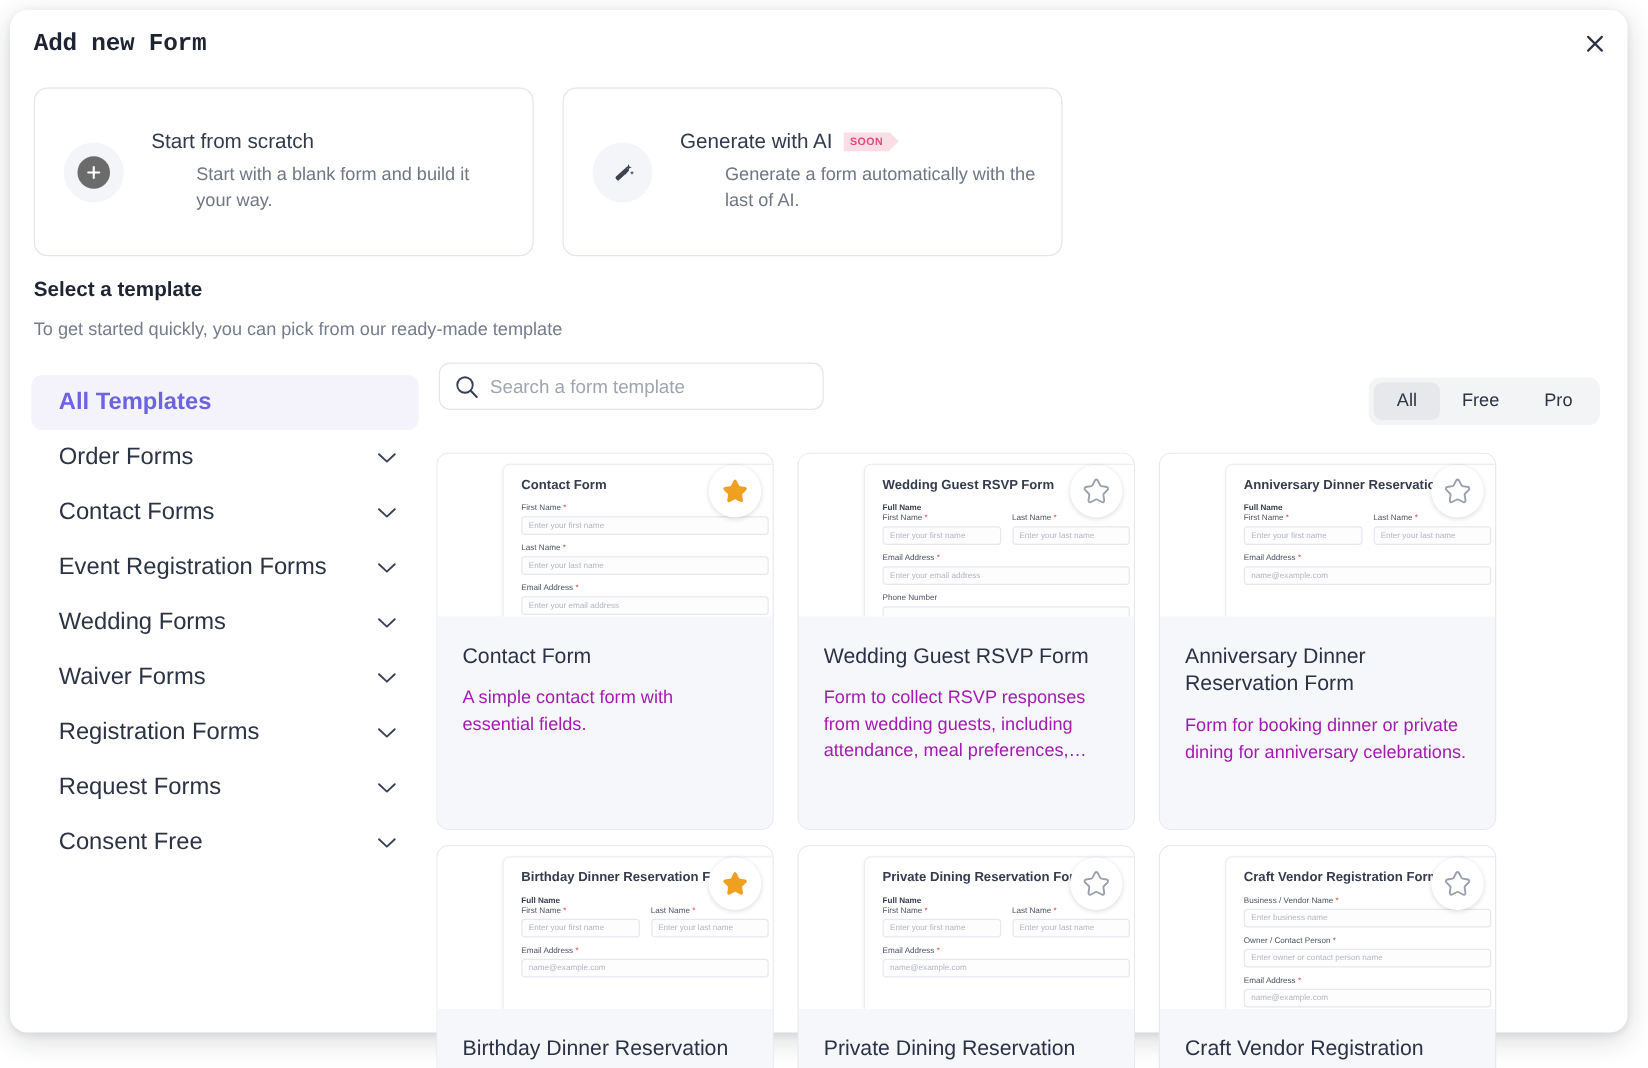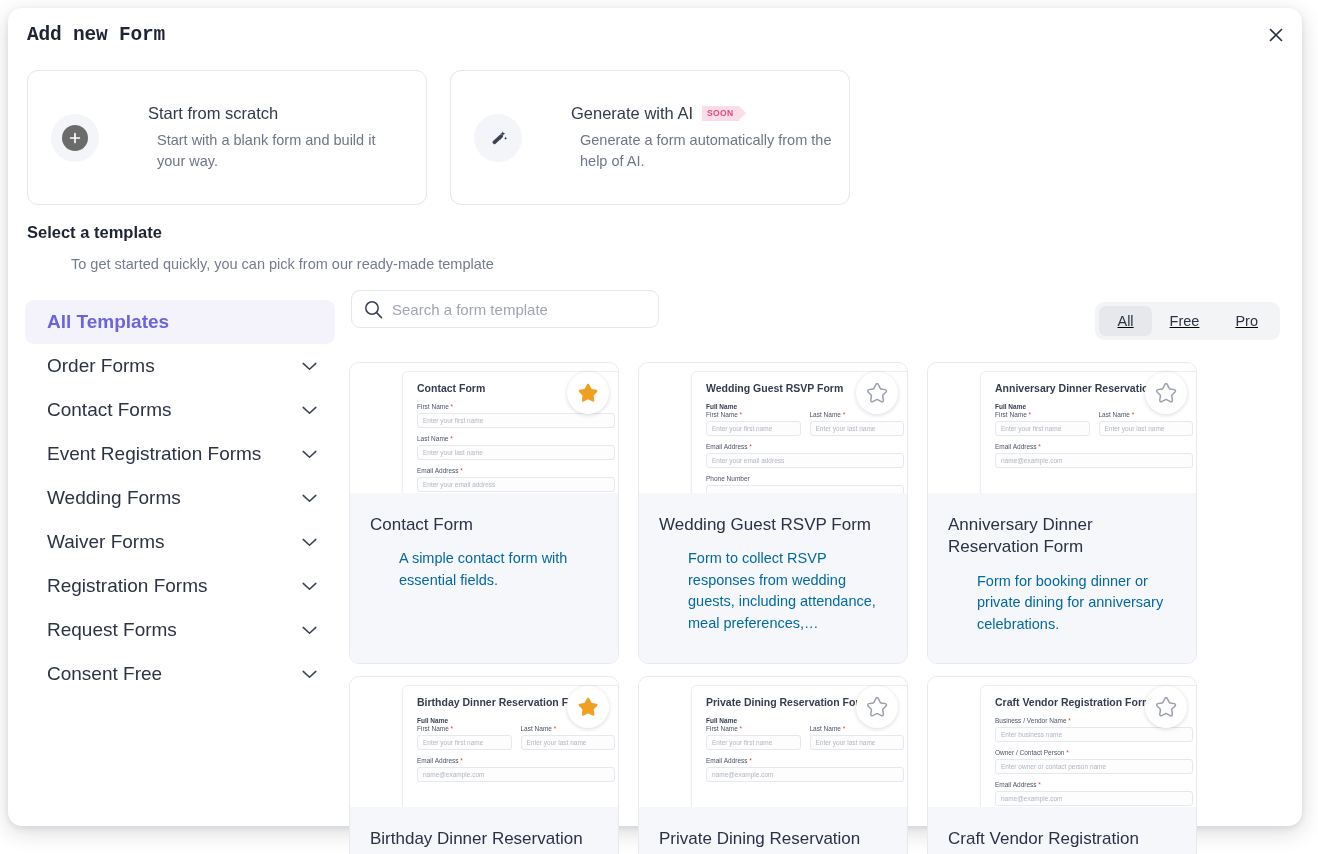--- a/index.html
+++ b/index.html
@@ -47,21 +47,21 @@
     background: #f4f5f8; flex: 0 0 48px;
     display: flex; align-items: center; justify-content: center;
   }
   .plus-circle {
     width: 26px; height: 26px; border-radius: 50%; background: #6b6b6b;
     display: flex; align-items: center; justify-content: center;
   }
   .opt-text { margin-left: 22px; }
   .opt-title {
     font-size: 16.5px; color: #323a4d; font-weight: normal;
-    display: flex; align-items: center; gap: 9px; line-height: 1.35; margin-left: 27px;
+    display: flex; align-items: center; gap: 9px; line-height: 1.35;
   }
   .opt-desc {
     font-size: 14.5px; color: #6f7685; line-height: 1.48; margin-top: 5px;
     max-width: 250px;
     margin-left: 36px;
   }
   #opt-ai .opt-desc { max-width: 258px; }
   .soon-badge {
     position: relative; display: inline-block;
     background: #fbdde6; color: #e3487f;
@@ -76,21 +76,21 @@
     border-left: 7px solid #fbdde6;
   }
 
   
   .sec-title {
     position: absolute; left: 19px; top: 215px;
     font-size: 16.5px; font-weight: bold; color: #1e2433; text-align: right;
   }
   .sec-sub {
     position: absolute; left: 19px; top: 248px;
-    font-size: 14.5px; color: #757c8c; margin-left: 44px;
+    font-size: 14.5px; color: #757c8c;
   }
 
   
   #sidebar {
     position: absolute; left: 17px; top: 292px; width: 310px;
   }
   .side-item {
     height: 44px; display: flex; align-items: center; justify-content: space-between;
     padding: 0 18px 0 22px; border-radius: 9px; cursor: pointer;
     font-size: 19px; color: #2c3345;
@@ -110,21 +110,21 @@
     border: none; outline: none; font-size: 15px; color: #2c3345;
     margin-left: 9px; width: 240px; font-family: "Liberation Sans", sans-serif;
     background: transparent;
   }
   #searchbox input::placeholder { color: #a0a5b1; }
 
   
   #segment {
     position: absolute; right: 22px; top: 294px;
     height: 38px; background: #f3f4f6; border-radius: 9px;
-    display: flex; align-items: center; padding: 4px; text-decoration: underline;
+    display: flex; align-items: center; padding: 4px;
   }
   .seg {
     height: 30px; padding: 0 18px; border-radius: 7px; border: none;
     background: transparent; font-size: 14.5px; color: #2c3345; cursor: pointer;
     font-family: "Liberation Sans", sans-serif;
     display: flex; align-items: center;
   }
   .seg.active { background: #e6e8ec; }
 
   
@@ -174,21 +174,21 @@
     display: flex; align-items: center; justify-content: center; z-index: 4;
     cursor: pointer;
   }
   .tpl-body {
     background: #f6f7fb; height: 172px; padding: 21px 20px 0 20px;
   }
   .tpl-name {
     font-size: 17px; color: #2b3245; line-height: 1.32; margin-bottom: 12px;
   }
   .tpl-desc {
-    font-size: 14.5px; color: #0369a1; line-height: 1.48; margin-left: 29px;
+    font-size: 14.5px; color: #a21caf; line-height: 1.48;
   }
   
   #bottom-mask {
     position: absolute; left: 0; top: 818px; width: 1318px; height: 36px;
     background: transparent; pointer-events: none;
   }
 </style>
 </head>
 <body>
 
@@ -225,21 +225,21 @@
         <path d="M17.8 6.2 l0.7 1.9 1.9 0.7 -1.9 0.7 -0.7 1.9 -0.7 -1.9 -1.9 -0.7 1.9 -0.7 z" fill="#3c4252"></path>
         <path d="M20.6 11.6 l0.45 1.2 1.2 0.45 -1.2 0.45 -0.45 1.2 -0.45 -1.2 -1.2 -0.45 1.2 -0.45 z" fill="#3c4252"></path>
         <path d="M15.3 12.4 l0.35 0.95 0.95 0.35 -0.95 0.35 -0.35 0.95 -0.35 -0.95 -0.95 -0.35 0.95 -0.35 z" fill="#3c4252"></path>
       </svg>
     </div>
     <div class="opt-text">
       <div class="opt-title">
         <span>Generate with AI</span>
         <span class="soon-badge">SOON</span>
       </div>
-      <div class="opt-desc">Generate a form automatically from the help of AI.</div>
+      <div class="opt-desc">Generate a form automatically with the last of AI.</div>
     </div>
   </div>
 
   <div class="sec-title">Select a template</div>
   <div class="sec-sub">To get started quickly, you can pick from our ready-made template</div>
 
   <div id="sidebar">
       <div class="side-item active">
         <span>All Templates</span>
       </div>

